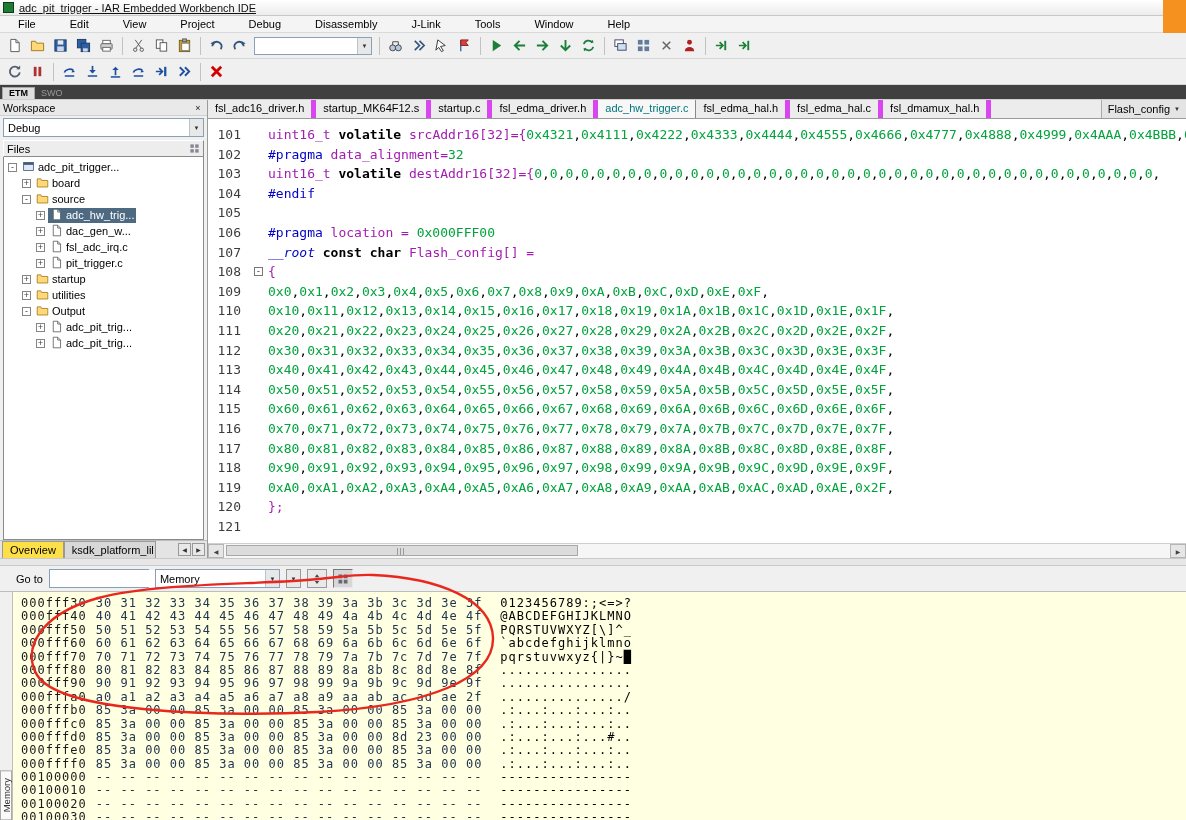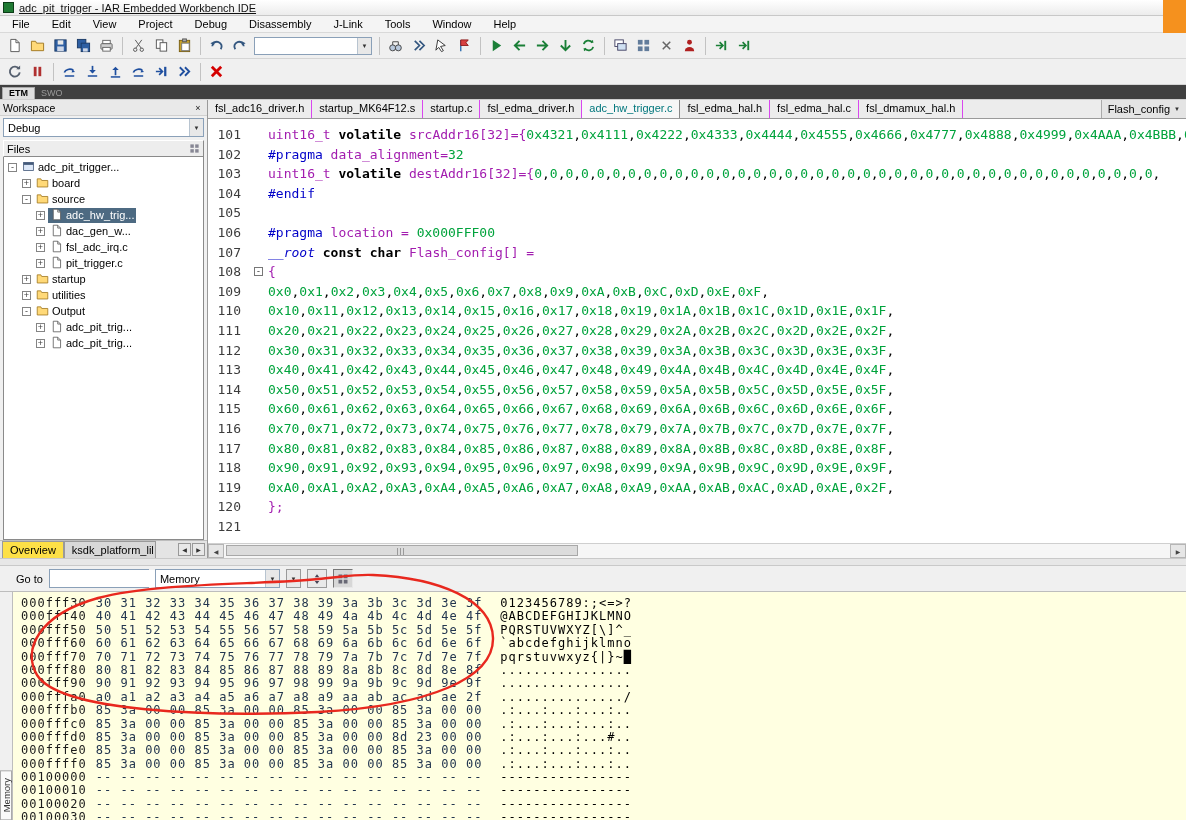--- a/index.html
+++ b/index.html
@@ -6,21 +6,21 @@
   html,body { width:1186px; height:820px; overflow:hidden; }
   body { font-family:"Liberation Sans", sans-serif; font-size:11px; background:#f0f0f0; position:relative; color:#000; }
 
   
   .titlebar { height:16px; background:linear-gradient(#ffffff,#ececec); display:flex; align-items:center; gap:5px; padding-left:3px; border-bottom:1px solid #c8c8c8; }
   .app-ico { width:11px; height:11px; background:#1f7a33; border:1px solid #0c3d18; display:inline-block; }
   .title-text { font-size:11px; color:#111;text-decoration:underline; }
   .orange-corner { position:absolute; top:0; right:0; width:23px; height:33px; background:#f5911e; z-index:5; }
 
   .menubar { height:17px; display:flex; align-items:center; padding-left:1px; background:#f4f4f4; border-bottom:1px solid #d9d9d9; }
-  .menu-item { padding:1px 11px 2px; cursor:default; }
+  .menu-item { padding:1px 17px 2px; cursor:default; }
 
   .toolbar { height:26px; display:flex; align-items:center; padding:1px 3px; background:#f0f0f0; border-bottom:1px solid #d5d5d5; }
   .tbi { width:23px; height:21px; display:inline-flex; align-items:center; justify-content:center; border:1px solid transparent; }
   .svgi { width:15px; height:15px; color:#33567f; }
   .tb-sep { width:1px; height:18px; background:#c2c2c2; margin:0 4px; display:inline-block; }
   .tb-combo { width:118px; height:18px; background:#fff; border:1px solid #8aa0b8; display:inline-flex; align-items:center; margin:0 3px; }
   .tb-combo-text { flex:1; padding-left:3px; }
   .dd-btn { width:14px; height:100%; background:#e8e8e8; border-left:1px solid #b8c4d0; font-size:6px; display:inline-flex; align-items:center; justify-content:center; color:#333; }
 
   .modetabs { height:15px; display:flex; align-items:flex-end; padding-left:2px; background:#404040; border-bottom:1px solid #cfcfcf; }
@@ -47,21 +47,21 @@
   .tree-row.selected .tree-label { color:#fff;text-align:center; }
   .ws-tabs { height:18px; display:flex; align-items:stretch; background:#e4e4e4; border-top:1px solid #bdbdbd; padding-left:2px; }
   .ws-tab { padding:2px 7px 0; border:1px solid #9a9a9a; border-bottom:none; background:#d8d8d8; white-space:nowrap; overflow:hidden; max-width:92px; }
   .ws-tab.active { background:#fde047; }
   .ws-tab-arrows { margin-left:auto; display:flex; align-items:center; gap:1px; padding-right:2px; }
   .ws-arrow { width:13px; height:13px; border:1px solid #999; background:#e8e8e8; font-size:6px; display:inline-flex; align-items:center; justify-content:center; color:#333; }
 
   
   .editor { flex:1; display:flex; flex-direction:column; background:#fff; min-width:0; }
   .ed-tabbar { height:19px; background:#ececec; border-bottom:1px solid #9a9a9a; display:flex; align-items:stretch; white-space:nowrap; }
-  .ed-tab { padding:2px 7px 0; border-right:1px solid #d946ef; color:#000; }
+  .ed-tab { padding:2px 7px 0; border-right:5px solid #d946ef; color:#000; }
   .ed-tab.active { background:#f7f7f7; color:#00767c; border-right:1px solid #888; }
   .flash-tab { margin-left:auto; display:flex; align-items:center; gap:4px; padding:0 6px; border-left:1px solid #aaa; background:#e4e4e4; }
   .flash-arrow { font-size:6px; color:#333; }
   .code { flex:1; overflow:hidden; padding-top:8px; font-family:"DejaVu Sans Mono", monospace; font-size:13px; }
   .code-line { height:19.6px; display:flex; white-space:pre; }
   .lnum { width:46px; flex:none; text-align:right; padding-right:13px; color:#3c3c3c; }
   .fold { width:14px; flex:none; position:relative; }
   .fold-box { position:absolute; left:0; top:3px; width:9px; height:9px; border:1px solid #777; background:#fff; font-size:9px; line-height:7px; text-align:center; color:#333; }
   .ctext { flex:1; overflow:hidden; }
   .cp { color:#a21caf; }

